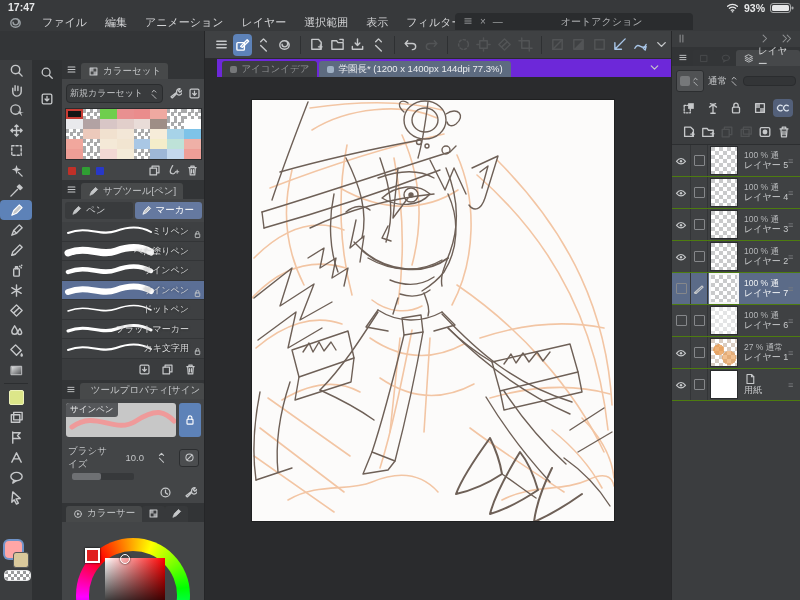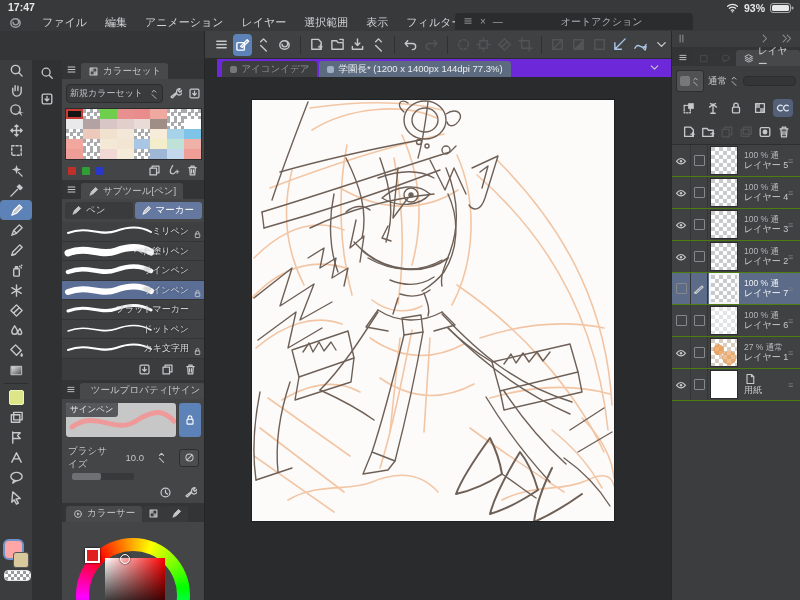--- a/index.html
+++ b/index.html
@@ -727,29 +727,29 @@
               <svg class="stroke" width="90" height="16" viewBox="0 0 90 16">
                 <path d="M4,10 C24,2 36,14 52,8 S80,5 87,9" stroke="#fff" fill="none" stroke-linecap="round" stroke-width="6"></path>
               </svg>
               <span class="lbl">サインペン</span>
               <span class="lk"><svg class="ic" style="width: 9px; height: 9px;">
                   <use href="#i-lock"></use>
                 </svg></span>
             </div>
             <div class="strow">
               <svg class="stroke" width="90" height="16" viewBox="0 0 90 16">
-                <path d="M4,10 C24,2 36,14 52,8 S80,5 87,9" stroke="#fff" fill="none" stroke-linecap="round" stroke-width="3"></path>
-              </svg>
-              <span class="lbl">フラットマーカー</span>
+                <path d="M4,10 C24,2 36,14 52,8 S80,5 87,9" stroke="#fff" fill="none" stroke-linecap="round" stroke-width="1.5"></path>
+              </svg>
+              <span class="lbl">ドットペン</span>
             </div>
             <div class="strow">
               <svg class="stroke" width="90" height="16" viewBox="0 0 90 16">
-                <path d="M4,10 C24,2 36,14 52,8 S80,5 87,9" stroke="#fff" fill="none" stroke-linecap="round" stroke-width="1.5"></path>
-              </svg>
-              <span class="lbl">ドットペン</span>
+                <path d="M4,10 C24,2 36,14 52,8 S80,5 87,9" stroke="#fff" fill="none" stroke-linecap="round" stroke-width="3"></path>
+              </svg>
+              <span class="lbl">フラットマーカー</span>
             </div>
             <div class="strow">
               <svg class="stroke" width="90" height="16" viewBox="0 0 90 16">
                 <path d="M4,10 C24,2 36,14 52,8 S80,5 87,9" stroke="#fff" fill="none" stroke-linecap="round" stroke-width="2"></path>
               </svg>
               <span class="lbl">カキ文字用</span>
               <span class="lk"><svg class="ic" style="width: 9px; height: 9px;">
                   <use href="#i-lock"></use>
                 </svg></span>
             </div>

